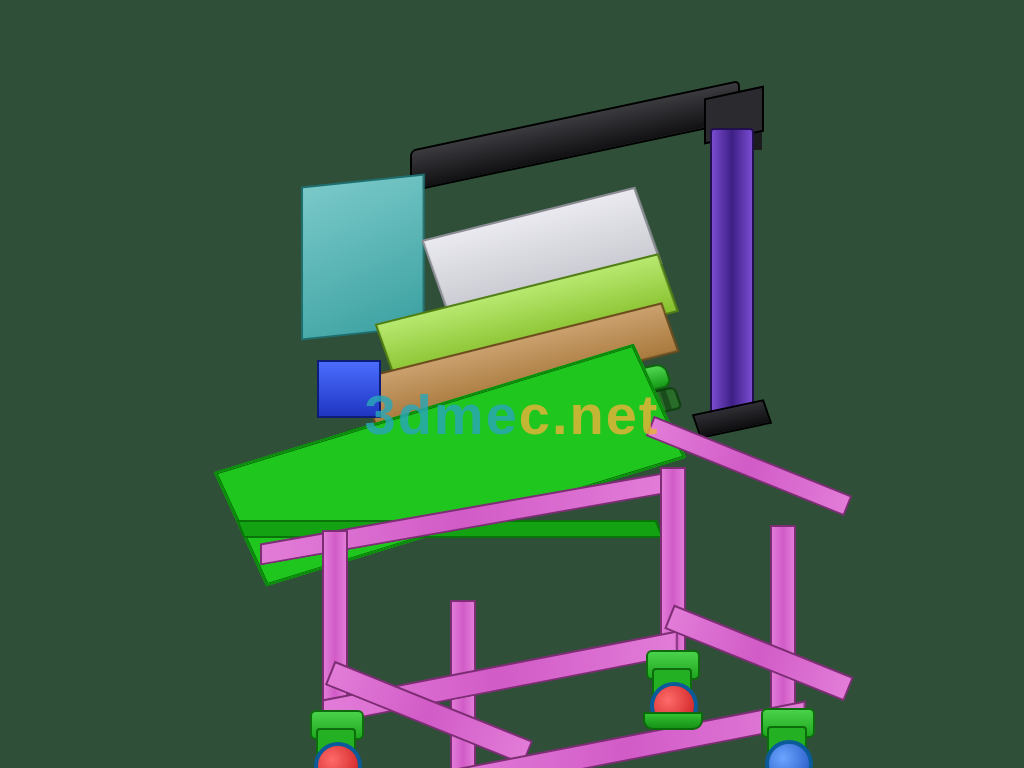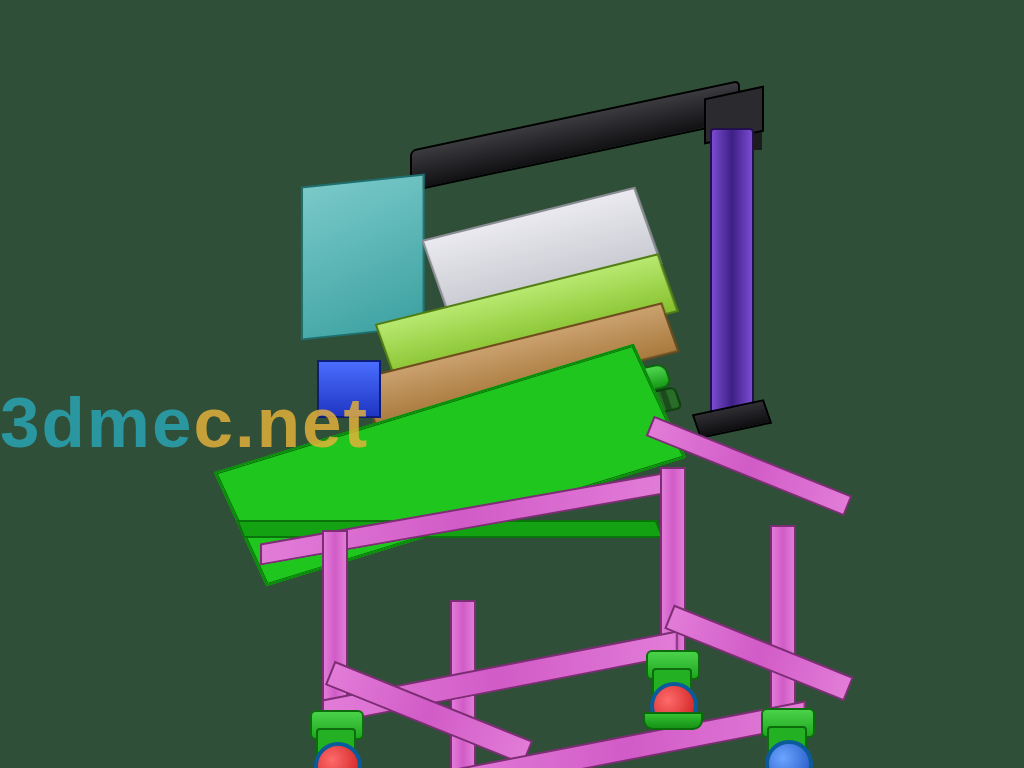--- a/index.html
+++ b/index.html
@@ -229,23 +229,24 @@
     background: linear-gradient(#2f2f33,#0e0e11);
     border: 2px solid #000;
     transform: skewY(-12deg) skewX(18deg);
   }
 
   
   .watermark {
     position: absolute;
     left: 0; right: 0;
     top: 382px;
+    text-align: center;
     font-family: Arial, Helvetica, sans-serif;
     font-weight: 900;
-    font-size: 71px;
+    font-size: 56px;
     letter-spacing: 2px;
     pointer-events: none;
     user-select: none;
   }
   .watermark .c1t { color: #2aa6b7; opacity: 0.82; }
   .watermark .c2t { color: #e8b23a; opacity: 0.82; }
 </style>
 </head>
 <body>
 

